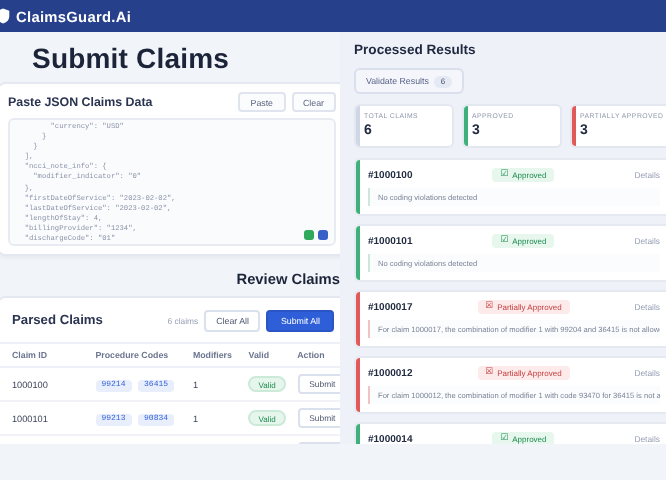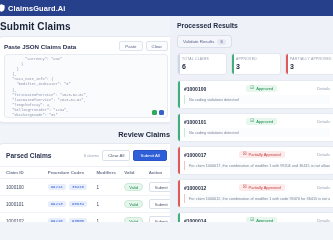--- a/index.html
+++ b/index.html
@@ -29,22 +29,22 @@
   }
 
   
   .cols { position: absolute; left: 0; top: 16px; width: 333px; height: 206px; }
   .left  { position: absolute; left: -8px; top: 0; width: 178px; height: 206px; }
   .right { position: absolute; left: 170px; top: 0; width: 170px; height: 206px;
            background: #eef1f7; }
 
   
   .page-h {
-    font-size: 10px; font-weight: bold; color: #1b2439;
-    margin: 5px 0 0 8px; letter-spacing: .1px; white-space: nowrap;
+    font-size: 14px; font-weight: bold; color: #1b2439;
+    margin: 5px 0 0 8px; letter-spacing: .1px; white-space: nowrap; padding-left: 16px;
   }
   .card {
     background: #ffffff; border: 1px solid #e4e8f0; border-radius: 5px;
     margin: 4px 0 0 6px; width: 176px;
     box-shadow: 0 1px 2px rgba(20,30,60,.05);
   }
   .card-head {
     display: flex; align-items: center; justify-content: space-between;
     padding: 4px 5px 3px 5px;
   }

